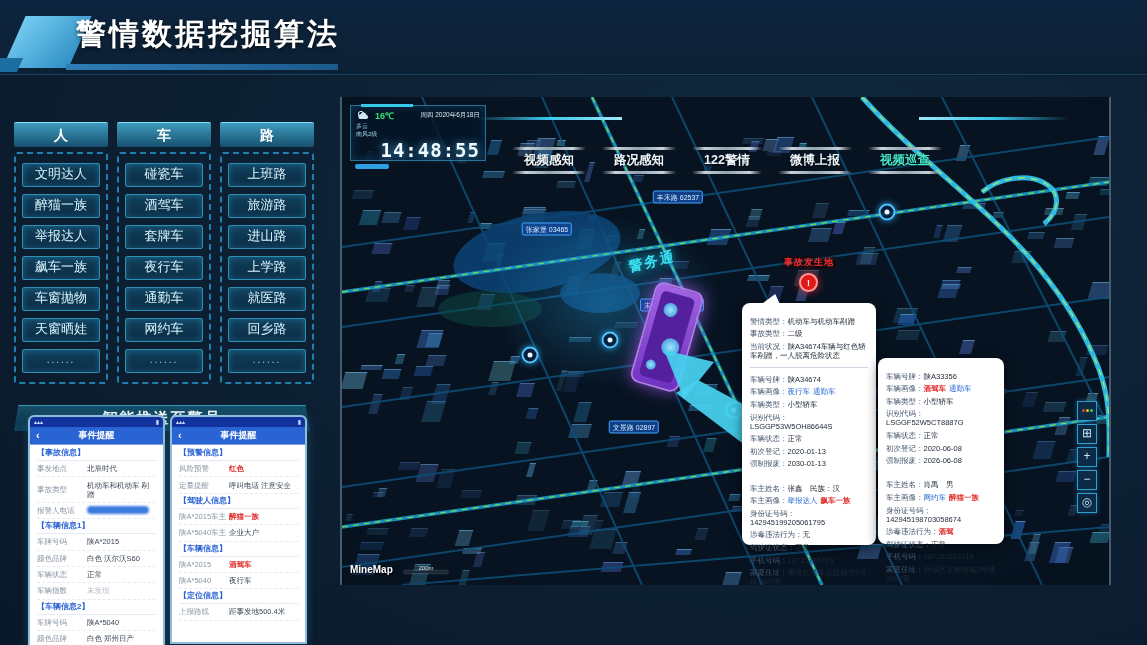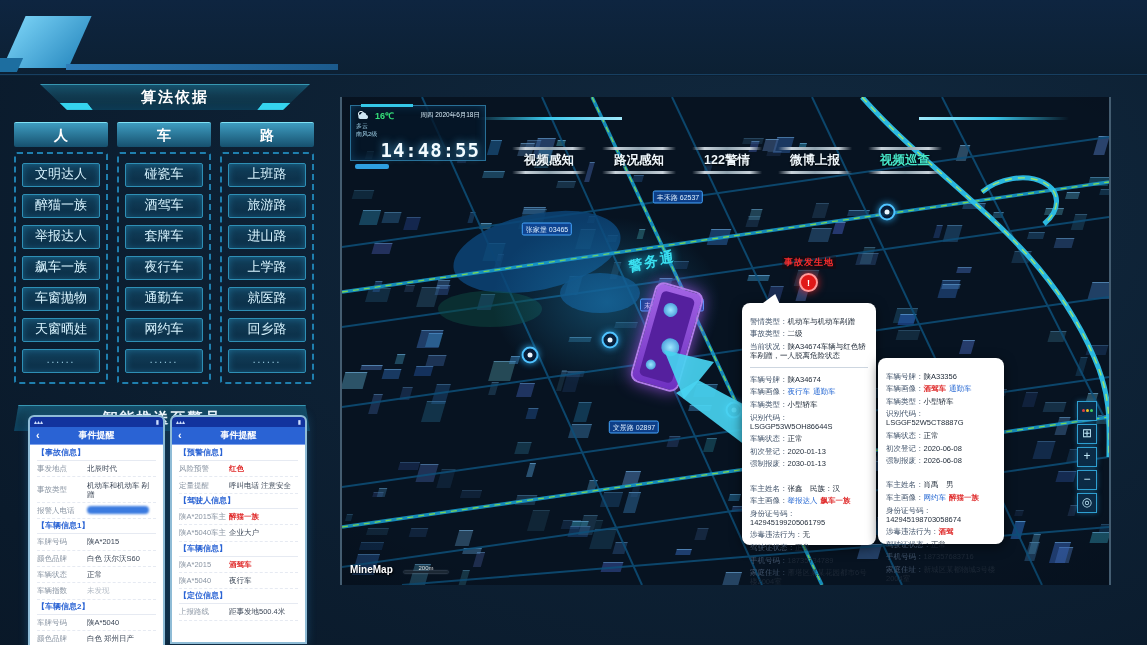--- a/index.html
+++ b/index.html
@@ -146,28 +146,24 @@
   .caption .ind{display:inline-block;width:34px;}
 </style>
 </head>
 <body>
 
 <div class="slide">
   <div class="top-band"></div>
   <div class="hdr-line"></div>
   <div class="deco-tri"></div>
   <div class="deco-tri2"></div>
+  <div class="hdr-title">警情数据挖掘算法</div>
   <div class="hdr-underline"></div>
 
 
-  <div class="banner banner-1">
-    <span>算法依据</span>
-    <i class="corner l"></i>
-    <i class="corner r"></i>
-  </div>
 
   <div class="alg-cols">
       <div class="alg-col">
         <div class="col-header">人</div>
         <div class="col-box">
           <div class="tag-btn">文明达人</div>
           <div class="tag-btn">醉猫一族</div>
           <div class="tag-btn">举报达人</div>
           <div class="tag-btn">飙车一族</div>
           <div class="tag-btn">车窗抛物</div>

